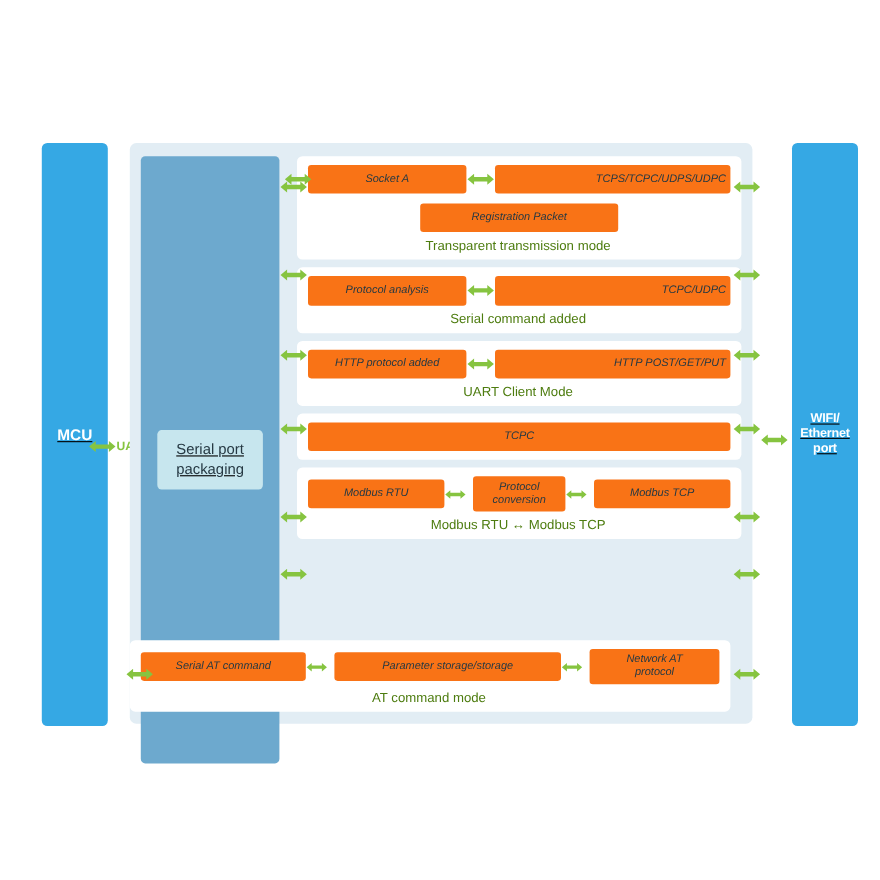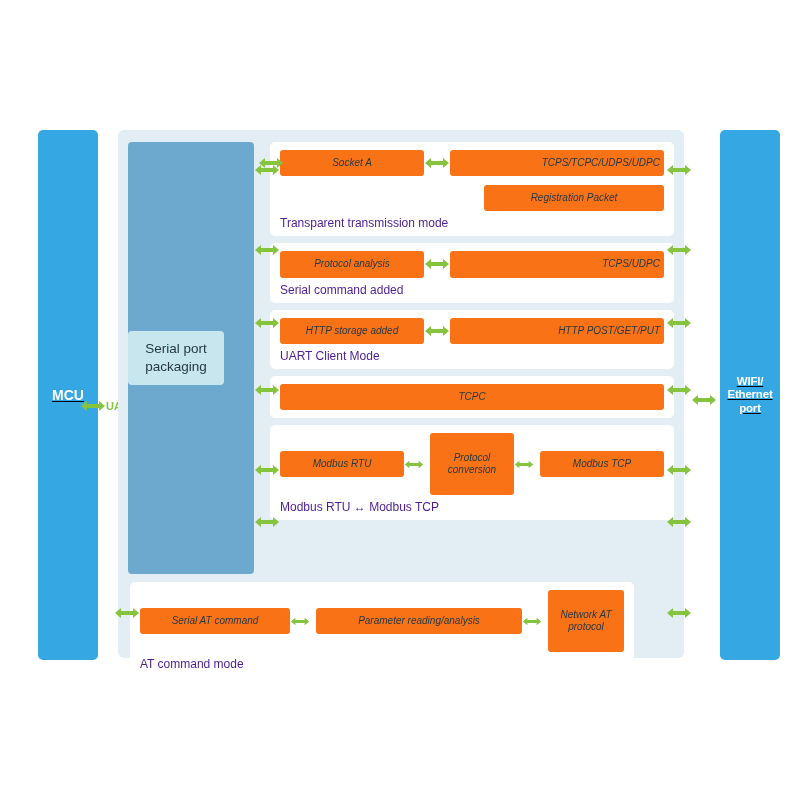--- a/index.html
+++ b/index.html
@@ -86,26 +86,27 @@
     left: 118px; top: 130px;
     width: 566px; height: 528px;
     background: #e2edf4;
     border-radius: 6px;
   }
 
   
   .serial-col {
     position: absolute;
     left: 10px; top: 12px;
-    width: 126px; height: 432px;
+    width: 126px; height: 552px;
     background: #6da9ce;
     border-radius: 4px;
     display: flex;
     align-items: center;
-    justify-content: flex-start;
+    justify-content: center;
+    text-decoration: underline;
   }
   .serial-inner {
     background: #c7e6ee;
     border-radius: 4px;
     color: #263943;
     font-size: 13.5px;
     text-align: center;
     line-height: 1.3;
     padding: 9px 6px;
     width: 84px;
@@ -138,51 +139,51 @@
     border-radius: 3px;
     color: #263943;
     font-size: 10px;
     text-align: center;
     line-height: 1.22;
     padding: 7px 4px;
     box-sizing: border-box;
     white-space: pre-line;
     font-style: italic;
   }
-  .cell.tall { padding: 19px 4px; }
+  .cell.tall { padding: 4px 4px; }
 
   .spacer { flex: 0 0 26px; }
 
   .mode-label {
-    text-align: left;
-    color: #4c1d95;
+    text-align: center;
+    color: #4d7c0f;
     font-size: 12px;
     margin-top: 5px;
     padding-right: 2px;
   }
 
   
   .w-left  { flex: 0 0 144px; }
   .w-right { flex: 1 1 auto; text-align: right; }
   .w-full  { flex: 1 1 auto; }
 
   
-  .reg-row { justify-content: flex-end; }
+  .reg-row { justify-content: center; }
   .reg-cell { flex: 0 0 180px; }
 
   
   .mb-a { flex: 0 0 124px; }
   .mb-b { flex: 0 0 84px; }
   .mb-c { flex: 1 1 auto; }
 
   
   .at-group {
     position: absolute;
-    left: 12px; top: 452px;
-    width: 504px;
+    left: 0; top: 452px;
+    width: 546px;
     background: #ffffff;
     border-radius: 5px;
     padding: 8px 10px 6px 10px;
     box-sizing: border-box;
   }
   .at-a { flex: 0 0 150px; }
   .at-b { flex: 0 0 206px; }
   .at-c { flex: 1 1 auto; }
 
   
@@ -239,28 +240,28 @@
       </div>
 
       <div class="group">
         <div class="row">
           <div class="cell w-left">Protocol analysis</div>
           <div class="spacer">
             <svg class="arrow" viewBox="0 0 26 16">
               <path d="M1 8 L7 3 L7 6 L19 6 L19 3 L25 8 L19 13 L19 10 L7 10 L7 13 Z" fill="#86c440"></path>
             </svg>
           </div>
-          <div class="cell w-right">TCPS/UDPC</div>
+          <div class="cell w-right">TCPC/UDPC</div>
         </div>
         <div class="mode-label">Serial command added</div>
       </div>
 
       <div class="group">
         <div class="row">
-          <div class="cell w-left">HTTP storage added</div>
+          <div class="cell w-left">HTTP protocol added</div>
           <div class="spacer">
             <svg class="arrow" viewBox="0 0 26 16">
               <path d="M1 8 L7 3 L7 6 L19 6 L19 3 L25 8 L19 13 L19 10 L7 10 L7 13 Z" fill="#86c440"></path>
             </svg>
           </div>
           <div class="cell w-right">HTTP POST/GET/PUT</div>
         </div>
         <div class="mode-label">UART Client Mode</div>
       </div>
 
@@ -293,21 +294,21 @@
     </div>
 
     <div class="at-group">
       <div class="row">
         <div class="cell at-a">Serial AT command</div>
         <div class="spacer">
           <svg class="arrow sm" viewBox="0 0 26 16">
             <path d="M1 8 L7 3 L7 6 L19 6 L19 3 L25 8 L19 13 L19 10 L7 10 L7 13 Z" fill="#86c440"></path>
           </svg>
         </div>
-        <div class="cell at-b">Parameter reading/analysis</div>
+        <div class="cell at-b">Parameter storage/storage</div>
         <div class="spacer">
           <svg class="arrow sm" viewBox="0 0 26 16">
             <path d="M1 8 L7 3 L7 6 L19 6 L19 3 L25 8 L19 13 L19 10 L7 10 L7 13 Z" fill="#86c440"></path>
           </svg>
         </div>
         <div class="cell at-c tall">Network AT
 protocol</div>
       </div>
       <div class="mode-label">AT command mode</div>
     </div>

